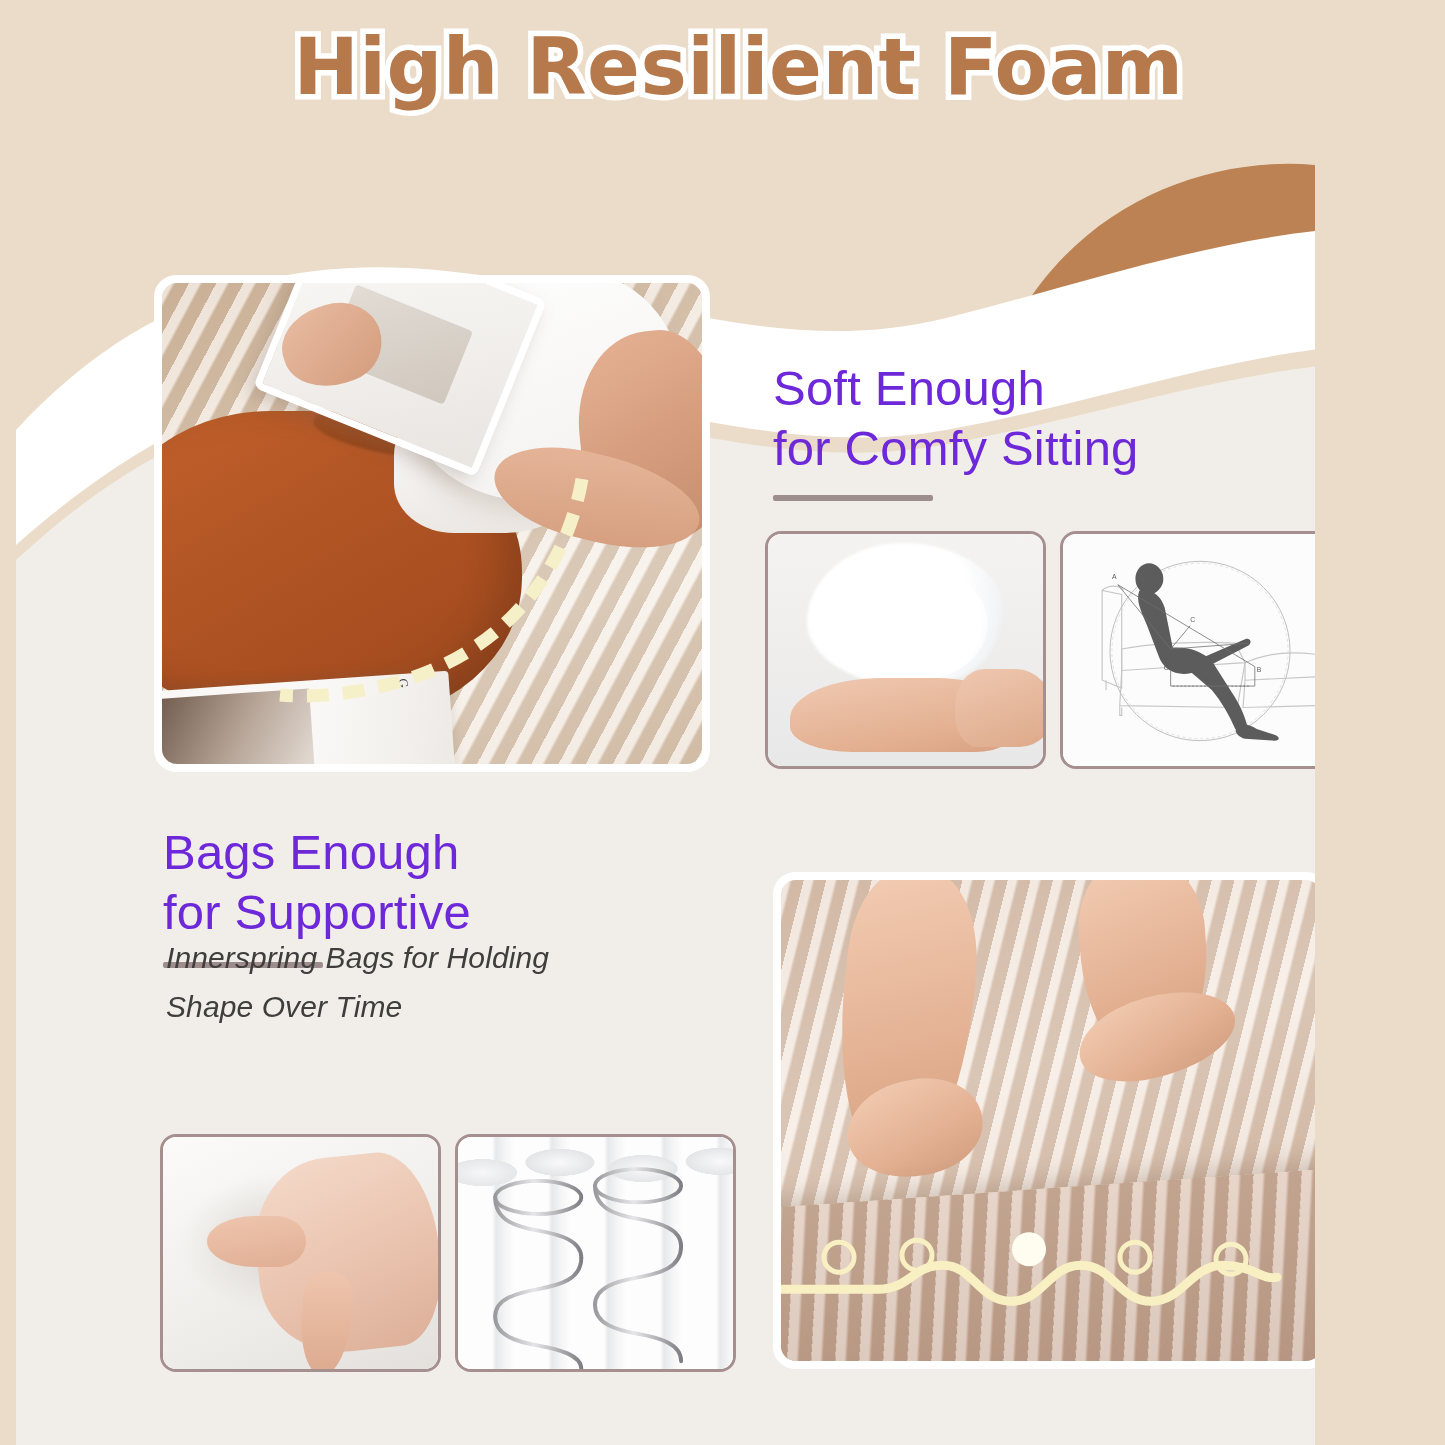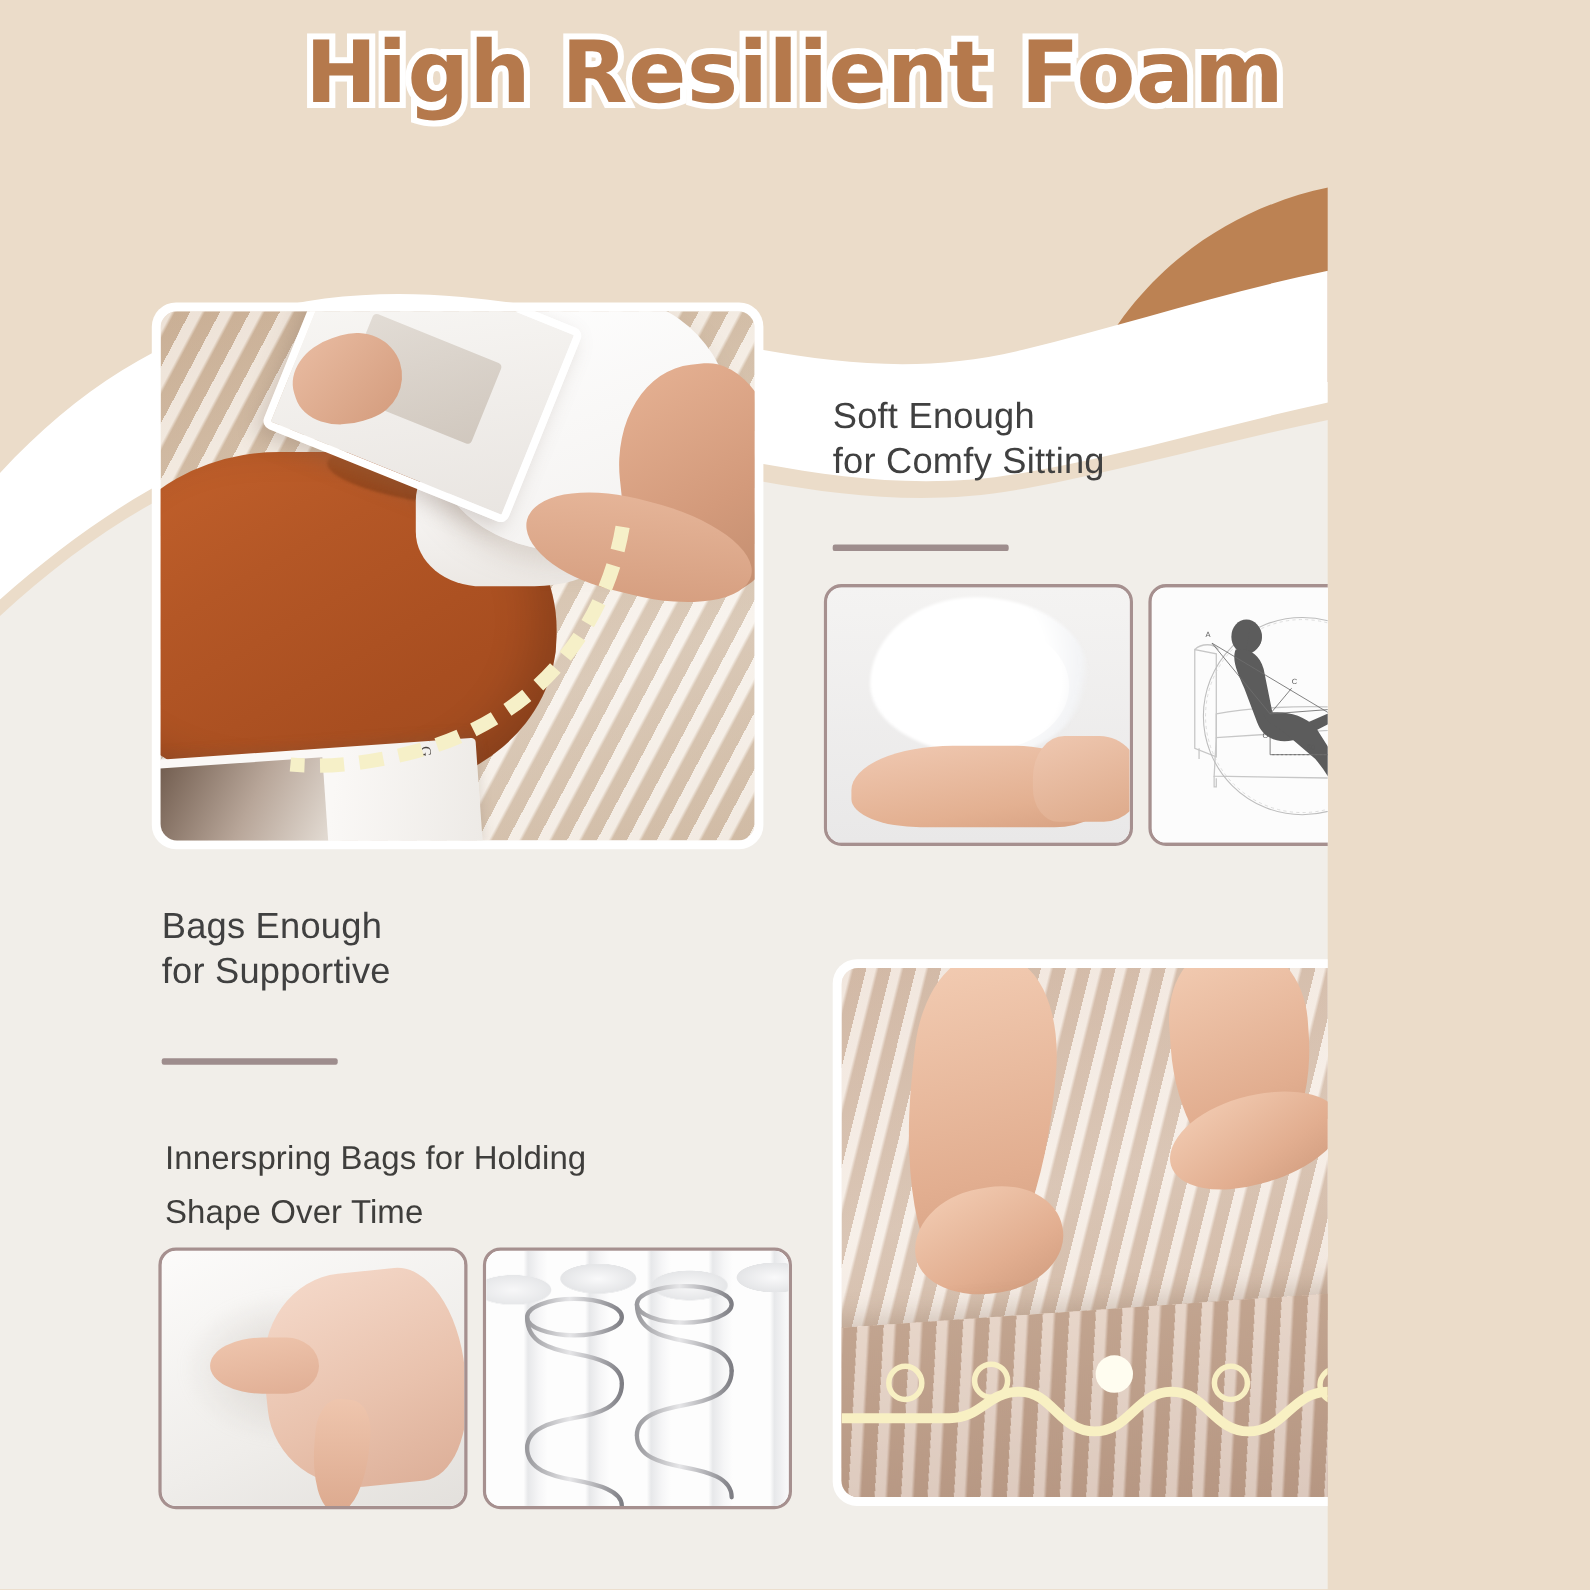--- a/index.html
+++ b/index.html
@@ -3,21 +3,21 @@
 <meta charset="utf-8">
 <title>High Resilient Foam</title>
 <style>
   html,body{margin:0;padding:0;}
   body{
     width:1445px;height:1445px;
     font-family:"Liberation Sans","DejaVu Sans",sans-serif;
     background:#EBDCC9;
     overflow:hidden;
   }
-  .poster{position:relative;width:1207px;height:1445px;overflow:hidden;background:#EBDCC9;}
+  .poster{position:relative;width:1299px;height:1445px;overflow:hidden;background:#EBDCC9;margin-left:16px;}
 
   
   .bg-layer{position:absolute;inset:0;width:1445px;height:1445px;}
 
   
   .title{
     position:absolute;left:0;top:22px;width:1445px;text-align:center;
     font-size:78px;font-weight:bold;letter-spacing:.5px;
     color:#B5794C;
     -webkit-text-stroke:11px #FFFFFF;
@@ -216,38 +216,38 @@
       radial-gradient(ellipse 46px 18px at 12% 60%,#F7F7F8,#E6E7E9 74%,rgba(0,0,0,0) 76%),
       radial-gradient(ellipse 46px 18px at 38% 40%,#F9F9FA,#E4E5E7 74%,rgba(0,0,0,0) 76%),
       radial-gradient(ellipse 46px 18px at 66% 52%,#F8F8F9,#E5E6E8 74%,rgba(0,0,0,0) 76%),
       radial-gradient(ellipse 46px 18px at 92% 38%,#F9F9FA,#E4E5E7 74%,rgba(0,0,0,0) 76%);
     filter:blur(.4px);
   }
 
   
   .headline{
     position:absolute;z-index:5;
-    color:#404040;font-size:33px;line-height:1.23;font-weight:400;
+    color:#6d28d9;font-size:49px;line-height:1.23;font-weight:400;
     font-family:"Liberation Sans","DejaVu Sans",sans-serif;
     white-space:pre-line;letter-spacing:.2px;
   }
   #headline-soft{left:757px;top:358px;width:520px;}
   #headline-firm{left:147px;top:822px;width:520px;}
 
   .rule{position:absolute;height:6px;background:#9E8D8D;border-radius:2px;z-index:5;}
   #rule-soft{left:757px;top:495px;width:160px;}
   #rule-firm{left:147px;top:962px;width:160px;}
 
   .subtext{
     position:absolute;z-index:5;
     color:#3F3E3C;font-size:30px;line-height:1.62;font-weight:400;
     font-family:"Liberation Sans","DejaVu Sans",sans-serif;
     white-space:pre-line;letter-spacing:.1px;
   }
-  #subtext-firm{left:150px;top:1030px;width:560px;}
+  #subtext-firm{left:150px;top:934px;width:560px;font-style:italic;}
 </style>
 </head>
 <body>
 
 <div class="poster">
 
   <svg class="bg-layer" viewBox="0 0 1445 1445" preserveAspectRatio="none">
     <rect x="0" y="0" width="1445" height="1445" fill="#EBDCC9"></rect>
 
     <path d="M995,330 C1060,205 1190,155 1300,165 C1390,173 1445,205 1445,205

